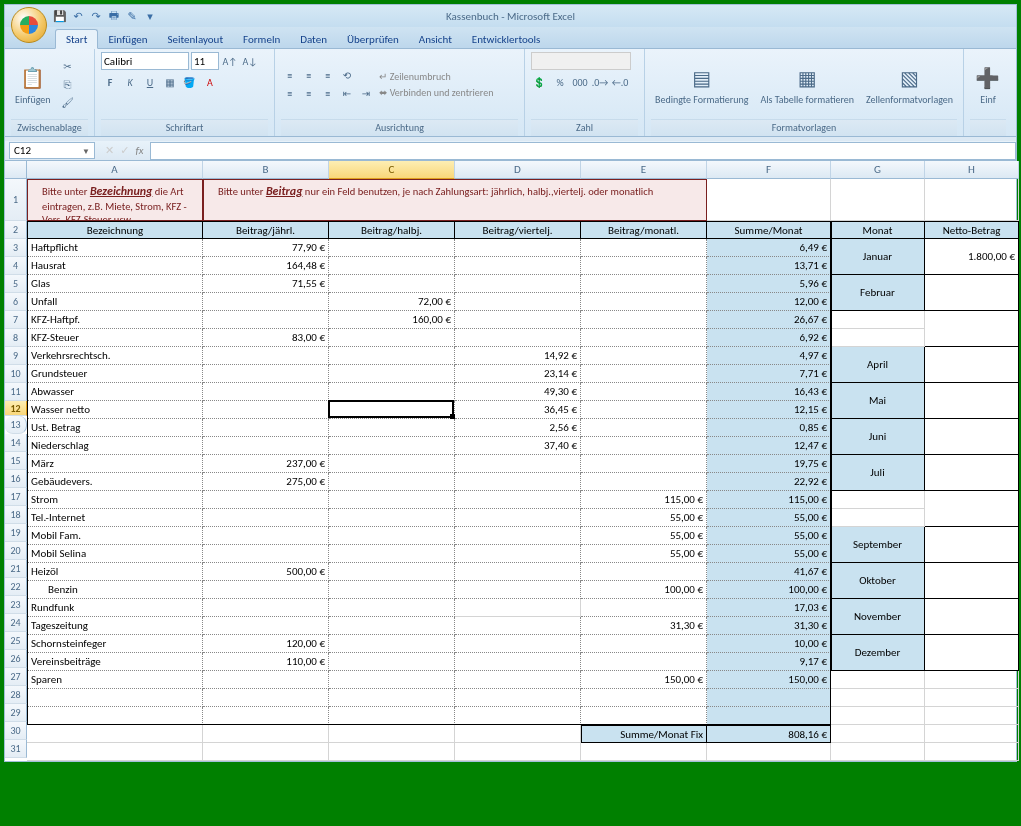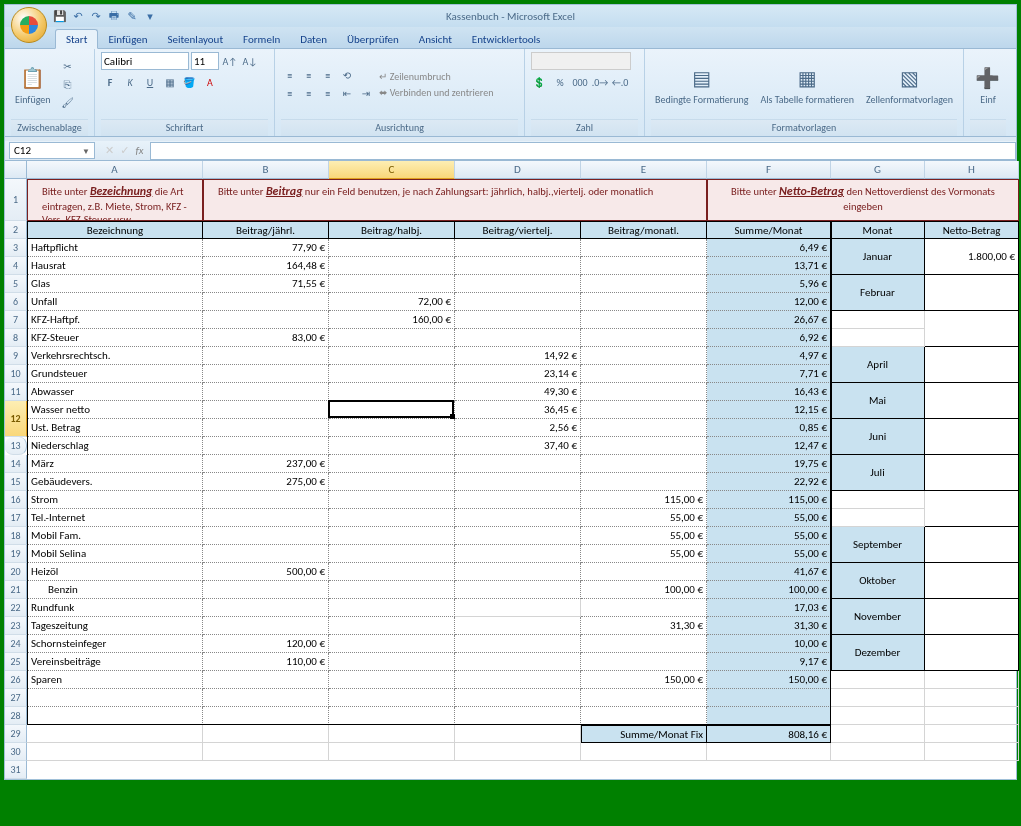--- a/index.html
+++ b/index.html
@@ -207,21 +207,21 @@
             <div class="rowhdr" style="height: 18px;">2</div>
             <div class="rowhdr" style="height: 18px;">3</div>
             <div class="rowhdr" style="height: 18px;">4</div>
             <div class="rowhdr" style="height: 18px;">5</div>
             <div class="rowhdr" style="height: 18px;">6</div>
             <div class="rowhdr" style="height: 18px;">7</div>
             <div class="rowhdr" style="height: 18px;">8</div>
             <div class="rowhdr" style="height: 18px;">9</div>
             <div class="rowhdr" style="height: 18px;">10</div>
             <div class="rowhdr" style="height: 18px;">11</div>
-            <div class="rowhdr active" style="height: 36px; font-weight: bold;">12</div>
+            <div class="rowhdr active" style="height: 15px; font-weight: bold;">12</div>
             <div class="rowhdr" style="height: 18px; border-radius: 8px;">13</div>
             <div class="rowhdr" style="height: 18px;">14</div>
             <div class="rowhdr" style="height: 18px;">15</div>
             <div class="rowhdr" style="height: 18px;">16</div>
             <div class="rowhdr" style="height: 18px;">17</div>
             <div class="rowhdr" style="height: 18px;">18</div>
             <div class="rowhdr" style="height: 18px;">19</div>
             <div class="rowhdr" style="height: 18px;">20</div>
             <div class="rowhdr" style="height: 18px;">21</div>
             <div class="rowhdr" style="height: 18px;">22</div>
@@ -479,21 +479,20 @@
             <div class="cell" style="left: 0px; top: 564px; width: 176px; height: 18px; border-right: 1px solid rgb(212, 212, 212); border-bottom: 1px solid rgb(212, 212, 212);"></div>
             <div class="cell" style="left: 176px; top: 564px; width: 126px; height: 18px; border-right: 1px solid rgb(212, 212, 212); border-bottom: 1px solid rgb(212, 212, 212);"></div>
             <div class="cell" style="left: 302px; top: 564px; width: 126px; height: 18px; border-right: 1px solid rgb(212, 212, 212); border-bottom: 1px solid rgb(212, 212, 212);"></div>
             <div class="cell" style="left: 428px; top: 564px; width: 126px; height: 18px; border-right: 1px solid rgb(212, 212, 212); border-bottom: 1px solid rgb(212, 212, 212);"></div>
             <div class="cell" style="left: 554px; top: 564px; width: 126px; height: 18px; border-right: 1px solid rgb(212, 212, 212); border-bottom: 1px solid rgb(212, 212, 212);"></div>
             <div class="cell" style="left: 680px; top: 564px; width: 124px; height: 18px; border-right: 1px solid rgb(212, 212, 212); border-bottom: 1px solid rgb(212, 212, 212);"></div>
             <div class="cell" style="left: 804px; top: 564px; width: 94px; height: 18px; border-right: 1px solid rgb(212, 212, 212); border-bottom: 1px solid rgb(212, 212, 212);"></div>
             <div class="cell" style="left: 898px; top: 564px; width: 94px; height: 18px; border-right: 1px solid rgb(212, 212, 212); border-bottom: 1px solid rgb(212, 212, 212);"></div>
             <div class="note" style="left: 0px; top: 0px; width: 176px; height: 42px; position: absolute;">Bitte unter <b>Bezeichnung</b> die Art eintragen, z.B. Miete, Strom, KFZ -Vers.,KFZ-Steuer usw.</div>
             <div class="note" style="position: absolute; left: 176px; top: 0px; width: 504px; height: 42px;">Bitte unter <b>Beitrag</b> nur ein Feld benutzen, je nach Zahlungsart: jährlich, halbj.,viertelj. oder monatlich</div>
-            <div class="note" style="position: absolute; left: 680px; top: 0px; width: 312px; height: 42px; text-align: center;">Bitte unter <b>Netto-Betrag</b> den Nettoverdienst des Vormonats eingeben</div>
             <div class="cell hdr-blue c" style="left: 0px; top: 42px; width: 176px; height: 18px; border-top: 1px solid rgb(0, 0, 0); border-left: 1px solid rgb(0, 0, 0);">Bezeichnung</div>
             <div class="cell hdr-blue c" style="left: 176px; top: 42px; width: 126px; height: 18px; border-top: 1px solid rgb(0, 0, 0);">Beitrag/jährl.</div>
             <div class="cell hdr-blue c" style="left: 302px; top: 42px; width: 126px; height: 18px; border-top: 1px solid rgb(0, 0, 0);">Beitrag/halbj.</div>
             <div class="cell hdr-blue c" style="left: 428px; top: 42px; width: 126px; height: 18px; border-top: 1px solid rgb(0, 0, 0);">Beitrag/viertelj.</div>
             <div class="cell hdr-blue c" style="left: 554px; top: 42px; width: 126px; height: 18px; border-top: 1px solid rgb(0, 0, 0);">Beitrag/monatl.</div>
             <div class="cell hdr-blue c" style="left: 680px; top: 42px; width: 124px; height: 18px; border-top: 1px solid rgb(0, 0, 0);">Summe/Monat</div>
             <div class="cell hdr-blue c" style="left: 804px; top: 42px; width: 94px; height: 18px; border-top: 1px solid rgb(0, 0, 0);">Monat</div>
             <div class="cell hdr-blue c" style="left: 898px; top: 42px; width: 94px; height: 18px; border-top: 1px solid rgb(0, 0, 0);">Netto-Betrag</div>
             <div class="cell " style="left: 0px; top: 60px; width: 176px; height: 18px; background: rgb(255, 255, 255); border-left: 1px solid rgb(0, 0, 0);">Haftpflicht</div>
             <div class="cell r" style="left: 176px; top: 60px; width: 126px; height: 18px; background: rgb(255, 255, 255);">77,90 €</div>

